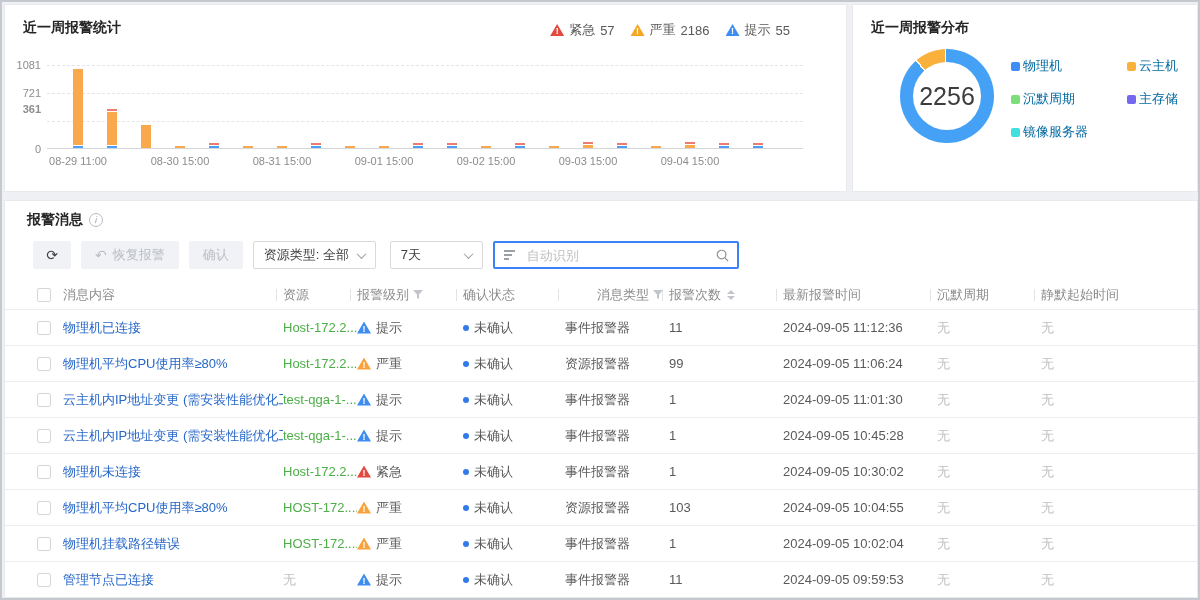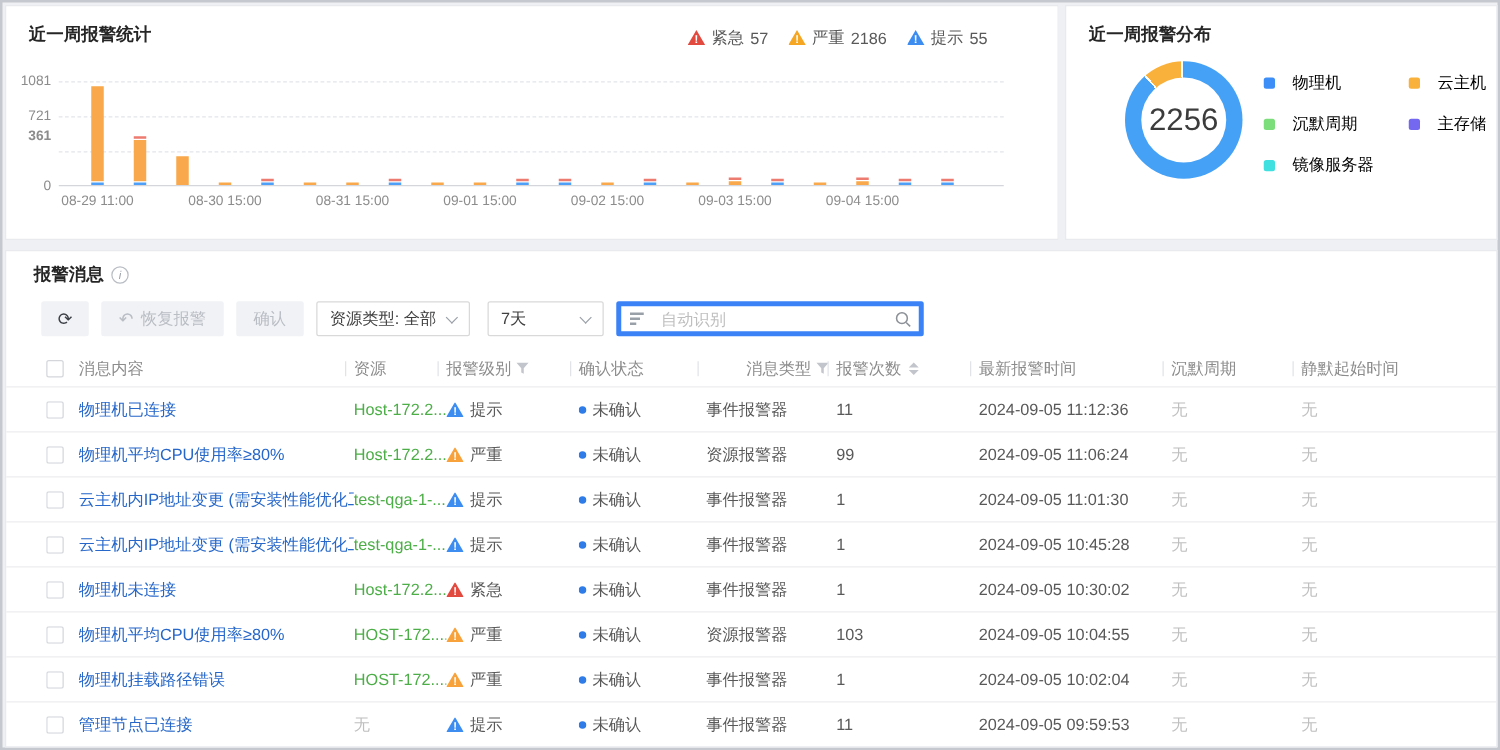--- a/index.html
+++ b/index.html
@@ -23,36 +23,36 @@
   .gridline { position:absolute; left:0; right:0; height:0; border-top:1px dashed #e3e5ea; }
   .ylab { position:absolute; width:36px; text-align:right; left:0; font-size:11px; color:#8c8c8c; line-height:14px; }
   .xlab { position:absolute; width:74px; text-align:center; font-size:11px; color:#8c8c8c; top:150px; }
   .bar-group { position:absolute; bottom:0; width:10px; display:flex; flex-direction:column-reverse; gap:1px; }
   .seg { width:10px; }
 
   
   #donut { position:absolute; left:47px; top:44px; width:94px; height:94px; border-radius:50%; }
   #donut-hole { position:absolute; left:13px; top:13px; width:68px; height:68px; border-radius:50%; background:#fff; display:flex; align-items:center; justify-content:center; font-size:25px; color:#3c3c3c; }
   #dist-legend { position:absolute; left:158px; top:52px; display:grid; grid-template-columns:116px auto; row-gap:15px; }
-  .dleg-item { display:flex; align-items:center; gap:14px; color:#000000; }
+  .dleg-item { display:flex; align-items:center; gap:3px; color:#0369a1; }
   .sq { width:9px; height:9px; border-radius:2px; flex:0 0 auto; }
 
   
   #panel-title-row { position:absolute; left:22px; top:10px; display:flex; align-items:center; gap:6px; }
   #panel-title-row .t { font-size:14px; font-weight:700; color:#262626; }
   .info-i { width:14px; height:14px; border:1px solid #b9bdc4; border-radius:50%; color:#9aa0a8; font-size:9px; line-height:12px; text-align:center; font-style:italic; }
   #toolbar { position:absolute; left:28px; top:40px; height:28px; display:flex; gap:10px; align-items:center; }
   .btn { height:28px; border:none; background:#f1f2f5; border-radius:2px; color:#494f57; font-size:13px; display:flex; align-items:center; justify-content:center; gap:6px; padding:0 14px; cursor:pointer; font-family:inherit; }
   .btn.disabled { color:#b9bdc4; }
   .btn .u-ico { font-size:14px; line-height:1; }
   #refresh-btn { width:38px; padding:0; font-size:15px; color:#3c4046; }
   .select { height:28px; background:#fff; border:1px solid #d9d9d9; border-radius:2px; display:flex; align-items:center; justify-content:space-between; padding:0 10px; color:#404040; cursor:pointer; }
   .chev { width:7px; height:7px; border-right:1.5px solid #9aa0a8; border-bottom:1.5px solid #9aa0a8; transform:rotate(45deg) translate(-1px,-1px); }
   #searchbox { position:relative; width:246px; height:28px; }
-  #searchbox input { width:100%; height:100%; border:4px solid #3b82f6; border-radius:2px; padding:0 30px 0 32px; font-size:13px; color:#404040; font-family:inherit; }
+  #searchbox input { width:100%; height:100%; border:2px solid #3b82f6; border-radius:2px; padding:0 30px 0 32px; font-size:13px; color:#404040; font-family:inherit; }
   #searchbox input::placeholder { color:#bfbfbf; }
   .filter-lines { position:absolute; left:11px; top:9px; display:flex; flex-direction:column; gap:2.5px; }
   .filter-lines i { display:block; height:1.5px; background:#9aa0a8; }
   .filter-lines i:nth-child(1){width:11px}.filter-lines i:nth-child(2){width:8px}.filter-lines i:nth-child(3){width:5px}
   #search-mag { position:absolute; right:9px; top:7px; }
 
   
   #thead { position:absolute; left:0; top:80px; width:1192px; height:28px; display:flex; align-items:center; padding-left:32px; color:#8c8c8c; }
   .hcell { position:relative; display:flex; align-items:center; gap:4px; padding-right:6px; }
   .hcell.sep::before { content:""; position:absolute; left:-7px; top:50%; transform:translateY(-50%); width:1px; height:12px; background:#e1e3e8; }

